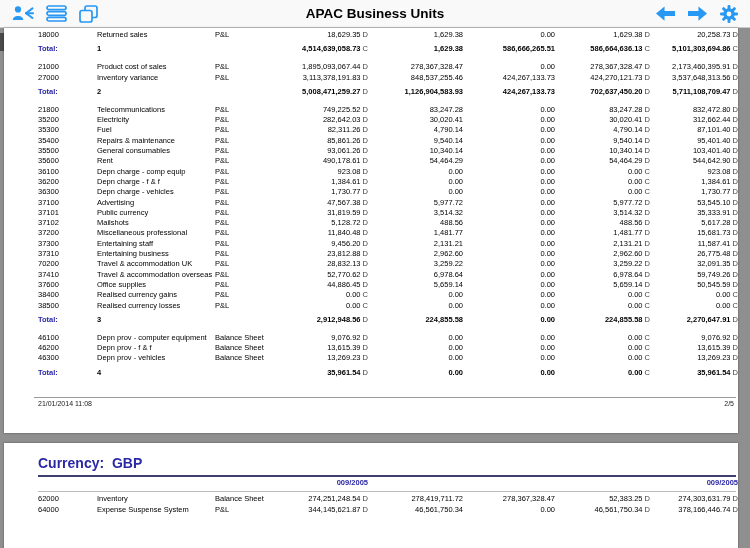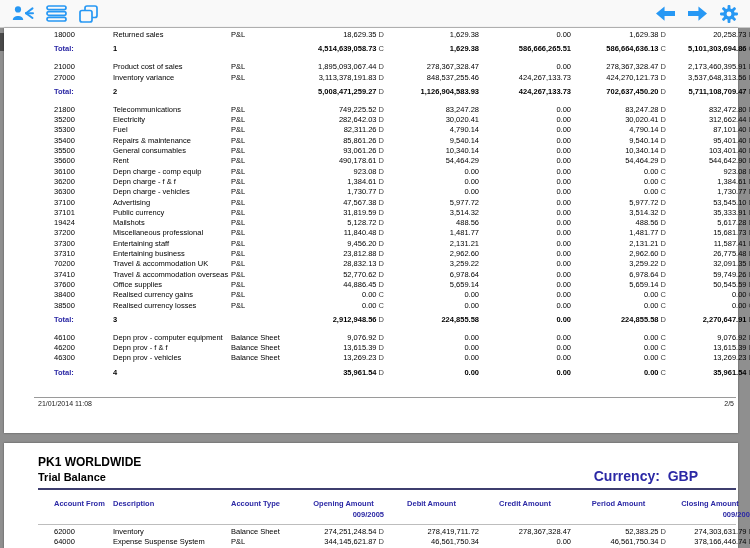--- a/index.html
+++ b/index.html
@@ -18,21 +18,21 @@
   .doc-area { position:relative; height:520px; }
   .left-notch { position:absolute; left:0; top:5px; width:5px; height:18px; background:#4a4a4a; }
   .page { position:relative; width:734px; margin-left:4px; background:#fff;
     box-shadow:0 0 2px rgba(0,0,0,.4); }
   .page1 { height:405px; display:flex; flex-direction:column; padding-top:2px; }
   .page-gap { height:10px; }
   .page2 { height:140px; padding:12px 0 0 0; }
 
   
   .trow { display:grid; grid-template-columns:59px 118px 72px 81px 95px 92px 95px 88px;
-    padding-left:50px; font-size:7.5px; line-height:10.3px; color:#000; }
+    padding-left:34px; font-size:7.5px; line-height:10.3px; color:#000; }
   .cell { white-space:nowrap; }
   .c0,.c1,.c2 { text-align:left; }
   .c3,.c4,.c5,.c6,.c7 { text-align:right; }
   .suffix { font-weight:normal; color:#3c3c3c; }
   .block { margin-bottom:8px; }
   .total { font-weight:bold; margin:3px 0 1px 0; line-height:11px; }
   .total .c0 { color:#2b28a5; }
 
   .p1-footer { margin-top:auto; padding-bottom:26px; }
   .footer-rule { border-top:1px solid #9a9a9a; margin:0 2px 2px 30px; }
@@ -85,20 +85,21 @@
     </span>
     <span class="icon-btn">
       <svg width="19" height="18" viewBox="0 0 19 18">
         <g fill="none" stroke="#2798f4" stroke-width="1.7">
           <rect x="6" y="1" width="12" height="11.5" rx="2"></rect>
           <rect x="1" y="5.5" width="12" height="11.5" rx="2" fill="#f9f9f9"></rect>
         </g>
       </svg>
     </span>
   </div>
+  <div class="tb-title">APAC Business Units</div>
   <div class="tb-right">
     <span class="icon-btn">
       <svg width="19" height="15" viewBox="0 0 20 15">
         <path d="M9 0 L0 7.5 L9 15 L9 10.2 L20 10.2 L20 4.8 L9 4.8 Z" fill="#2798f4"></path>
       </svg>
     </span>
     <span class="icon-btn">
       <svg width="19" height="15" viewBox="0 0 20 15">
         <path d="M11 0 L20 7.5 L11 15 L11 10.2 L0 10.2 L0 4.8 L11 4.8 Z" fill="#2798f4"></path>
       </svg>
@@ -282,21 +283,21 @@
             <div class="cell c0">37101</div>
             <div class="cell c1">Public currency</div>
             <div class="cell c2">P&amp;L</div>
             <div class="cell c3"><span>31,819.59</span><span class="suffix">&nbsp;D</span></div>
             <div class="cell c4">3,514.32</div>
             <div class="cell c5">0.00</div>
             <div class="cell c6"><span>3,514.32</span><span class="suffix">&nbsp;D</span></div>
             <div class="cell c7"><span>35,333.91</span><span class="suffix">&nbsp;D</span></div>
           </div>
           <div class="trow">
-            <div class="cell c0">19424</div>
+            <div class="cell c0">37102</div>
             <div class="cell c1">Mailshots</div>
             <div class="cell c2">P&amp;L</div>
             <div class="cell c3"><span>5,128.72</span><span class="suffix">&nbsp;D</span></div>
             <div class="cell c4">488.56</div>
             <div class="cell c5">0.00</div>
             <div class="cell c6"><span>488.56</span><span class="suffix">&nbsp;D</span></div>
             <div class="cell c7"><span>5,617.28</span><span class="suffix">&nbsp;D</span></div>
           </div>
           <div class="trow">
             <div class="cell c0">37200</div>
@@ -438,39 +439,25 @@
         <span>21/01/2014 11:08</span>
         <span>2/5</span>
       </div>
     </div>
   </div>
 
   <div class="page-gap"></div>
 
   <div class="page page2">
     <div class="p2-head">
-      <div>
-        <div class="company">PK1 WORLDWIDE</div>
-        <div class="report-name">Trial Balance</div>
-      </div>
       <div class="currency">
         <span>Currency:</span>&nbsp;&nbsp;<span>GBP</span>
       </div>
     </div>
     <div class="head-rule"></div>
-    <div id="tb-headers" class="trow tb-headers">
-        <div class="cell c0">Account From</div>
-        <div class="cell c1">Description</div>
-        <div class="cell c2">Account Type</div>
-        <div class="cell c3">Opening Amount</div>
-        <div class="cell c4">Debit Amount</div>
-        <div class="cell c5">Credit Amount</div>
-        <div class="cell c6">Period Amount</div>
-        <div class="cell c7">Closing Amount</div>
-      </div>
     <div id="tb-sub" class="trow tb-sub">
         <div class="cell c0"></div>
         <div class="cell c1"></div>
         <div class="cell c2"></div>
         <div class="cell c3">009/2005</div>
         <div class="cell c4"></div>
         <div class="cell c5"></div>
         <div class="cell c6"></div>
         <div class="cell c7">009/2005</div>
       </div>

